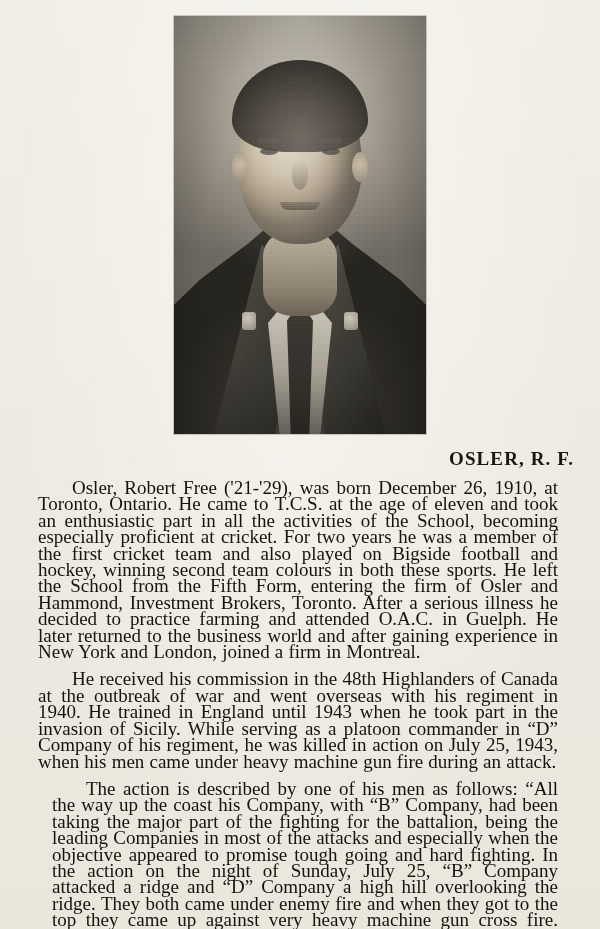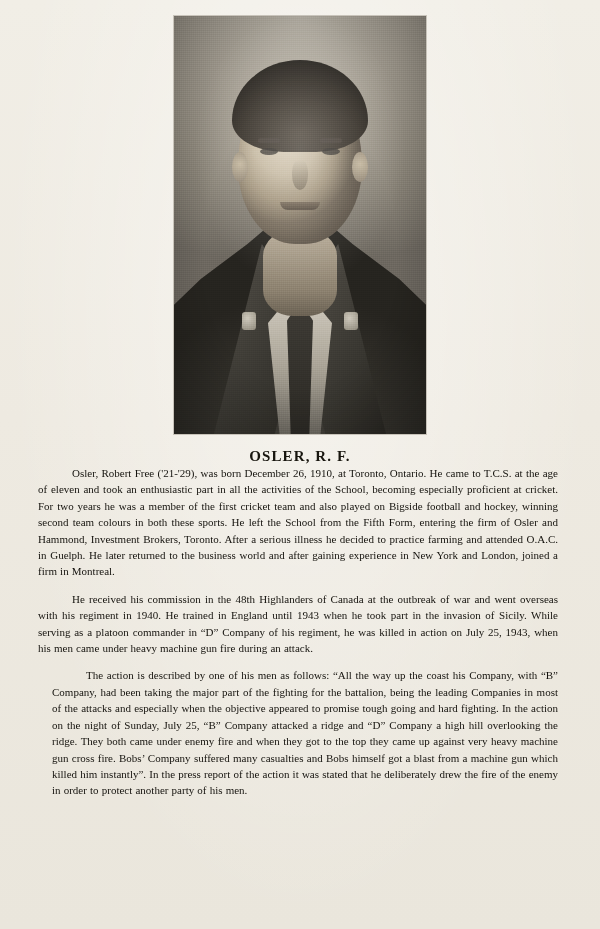--- a/index.html
+++ b/index.html
@@ -189,36 +189,37 @@
   .grain {
     position: absolute;
     inset: 0;
     background-image:
       repeating-linear-gradient(0deg, rgba(255,255,255,0.05) 0px, rgba(255,255,255,0.05) 1px, rgba(0,0,0,0.05) 1px, rgba(0,0,0,0.05) 2px),
       repeating-linear-gradient(90deg, rgba(255,255,255,0.04) 0px, rgba(255,255,255,0.04) 1px, rgba(0,0,0,0.04) 1px, rgba(0,0,0,0.04) 2px);
     mix-blend-mode: overlay;
     opacity: 0.55;
   }
   .caption {
-    text-align: center;
+    text-align: right;
     font-family: "Liberation Serif", serif;
     font-weight: bold;
-    font-size: 15px;
+    font-size: 19px;
     letter-spacing: 1.1px;
     margin-top: 14px;
+    margin-bottom: 10px;
     color: #18160f;
   }
   .body-text {
     margin: 0 16px 0 12px;
   }
   .body-text p {
     margin: 0 0 11px 0;
     text-align: justify;
     text-justify: inter-word;
-    font-size: 11px;
+    font-size: 19px;
     line-height: 16.4px;
     text-indent: 34px;
     color: #15130e;
     word-spacing: 0.4px;
   }
   .body-text p:last-child { margin-bottom: 0; margin-left: 14px; }
 </style>
 </head>
 <body>
 

